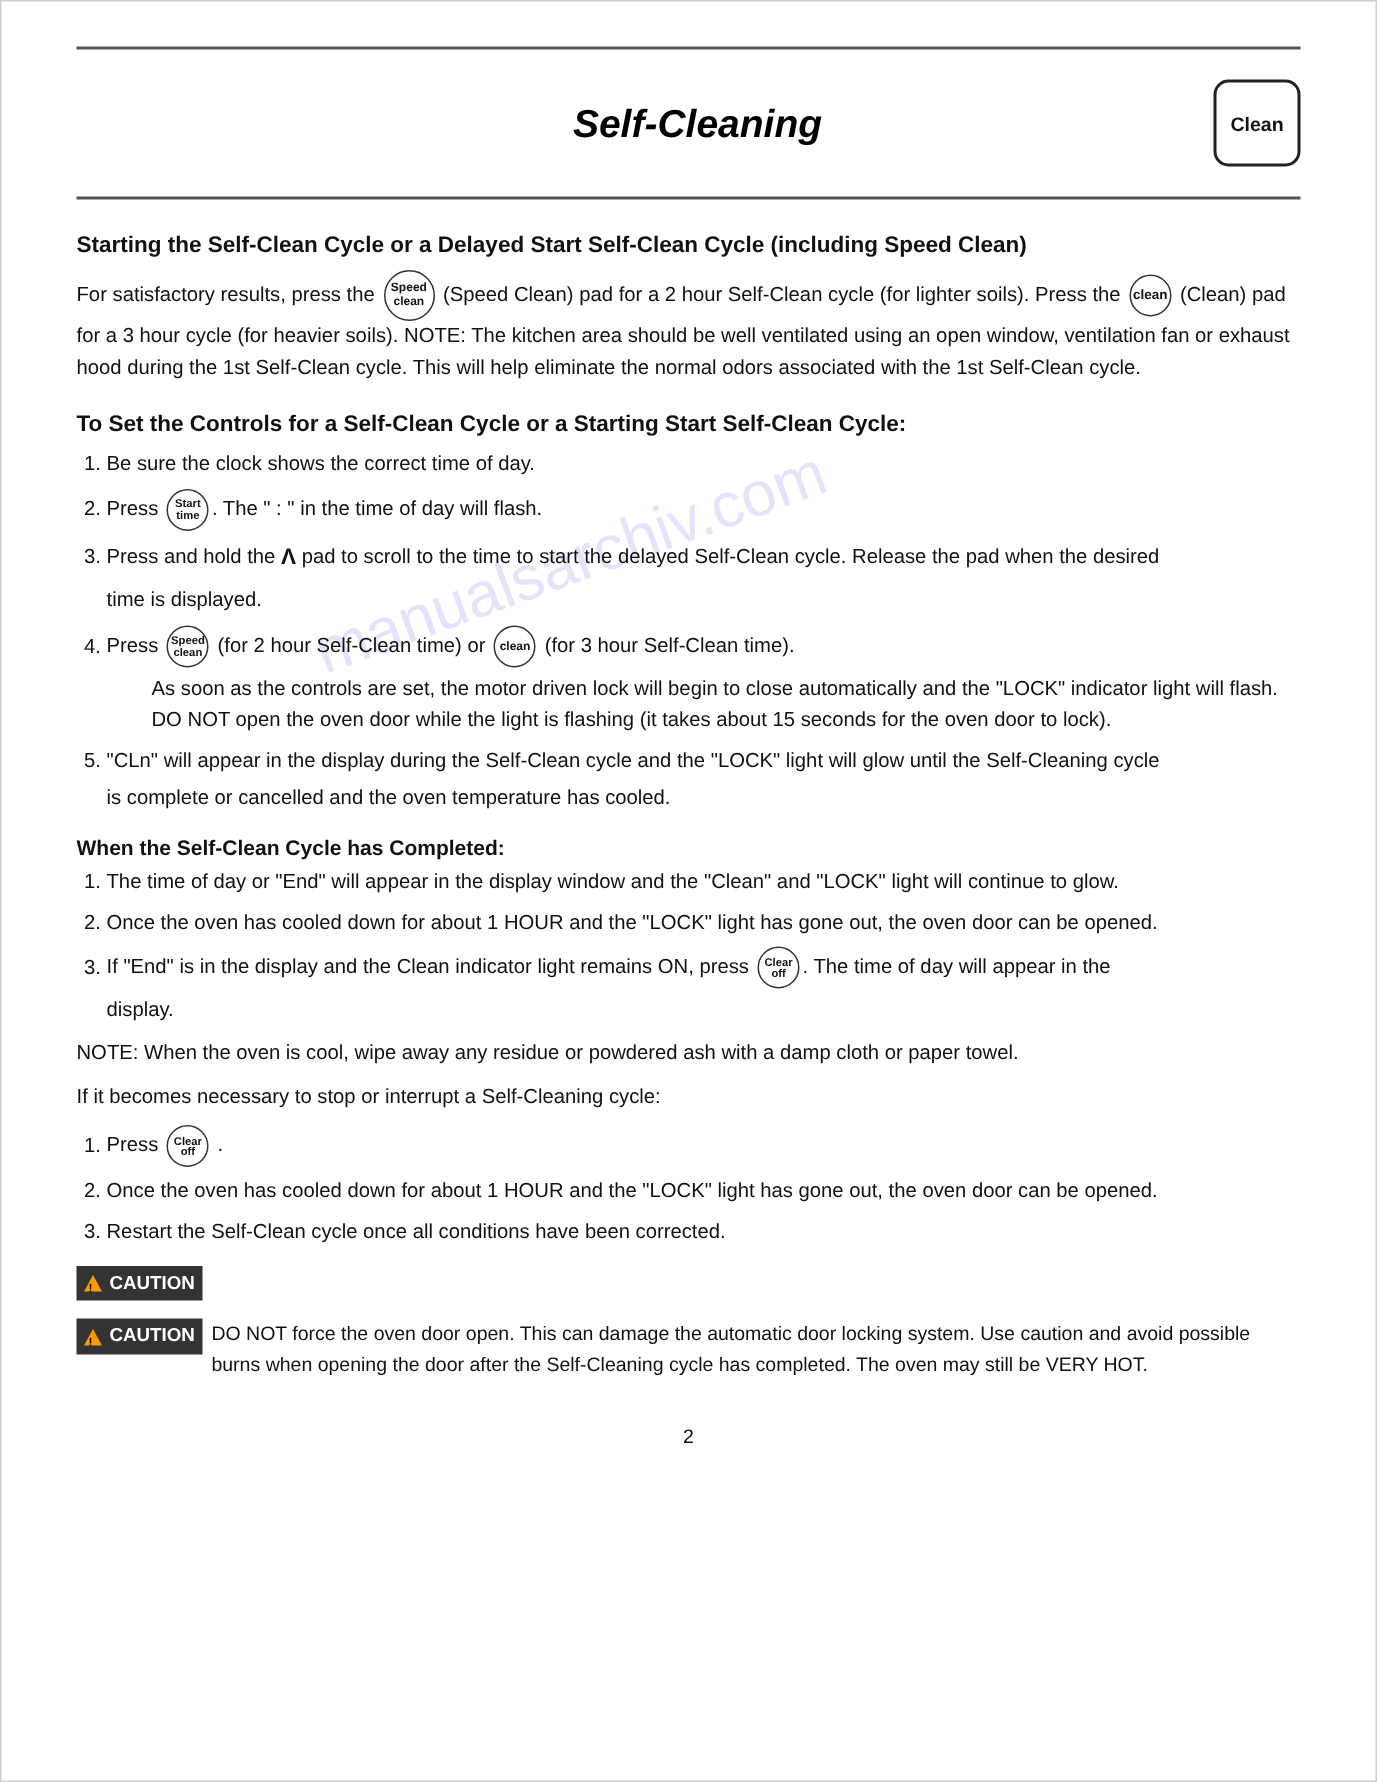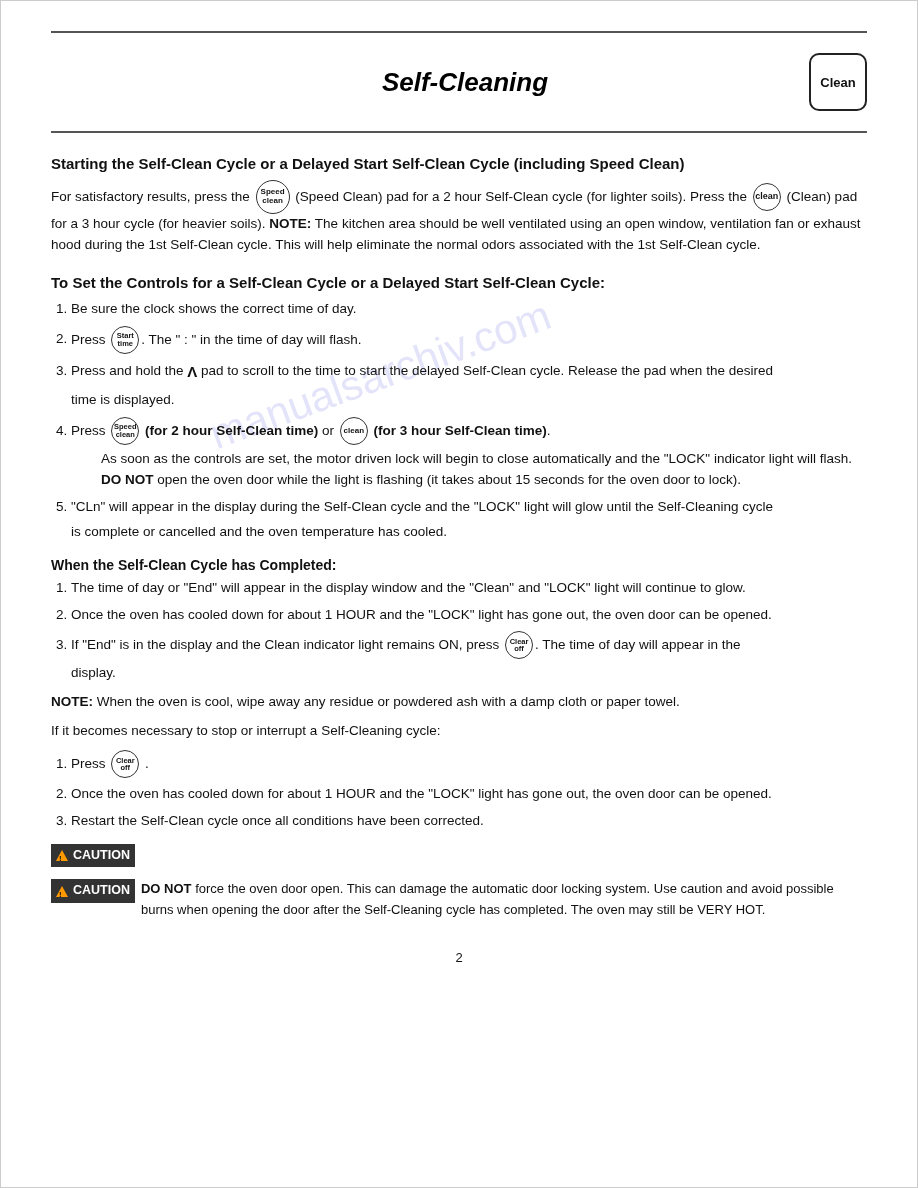--- a/index.html
+++ b/index.html
@@ -172,21 +172,21 @@
       font-size: 13px;
     }
 
     .indent-block {
       margin-left: 30px;
       margin-top: 4px;
       margin-bottom: 4px;
       line-height: 1.55;
     }
 
-    b { font-weight: bold; }
+    b { font-weight: normal; }
 
     .content {
       position: relative;
       z-index: 1;
     }
 
     .up-arrow {
       display: inline-block;
       font-size: 15px;
       font-weight: bold;
@@ -212,21 +212,21 @@
 
     <p class="para">
       <span>For satisfactory results, press the</span>
       <span class="btn-icon" style="font-size:8px;">Speed<br>clean</span>
       <span>(Speed Clean) pad for a 2 hour Self-Clean cycle (for lighter soils). Press the</span>
       <span class="btn-icon-sm" style="font-size:9px;">clean</span>
       <span>(Clean) pad for a 3 hour cycle (for heavier soils).</span>
       <b>NOTE:</b><span> The kitchen area should be well ventilated using an open window, ventilation fan or exhaust hood during the 1st Self-Clean cycle. This will help eliminate the normal odors associated with the 1st Self-Clean cycle.</span>
     </p>
 
-    <div class="section-title">To Set the Controls for a Self-Clean Cycle or a Delayed Start Self-Clean Cycle:</div>
+    <div class="section-title">To Set the Controls for a Self-Clean Cycle or a Starting Start Self-Clean Cycle:</div>
 
     <ol>
       <li>Be sure the clock shows the correct time of day.</li>
       <li>
         Press <span class="btn-icon-sm" style="font-size:7.5px; line-height:1;">Start<br>time</span>. The " : " in the time of day will flash.
       </li>
       <li>
         Press and hold the <span class="up-arrow">Λ</span> pad to scroll to the time to start the delayed Self-Clean cycle. Release the pad when the desired<br>
         <span style="display:inline-block; margin-top:7px;">time is displayed.</span>
       </li>

